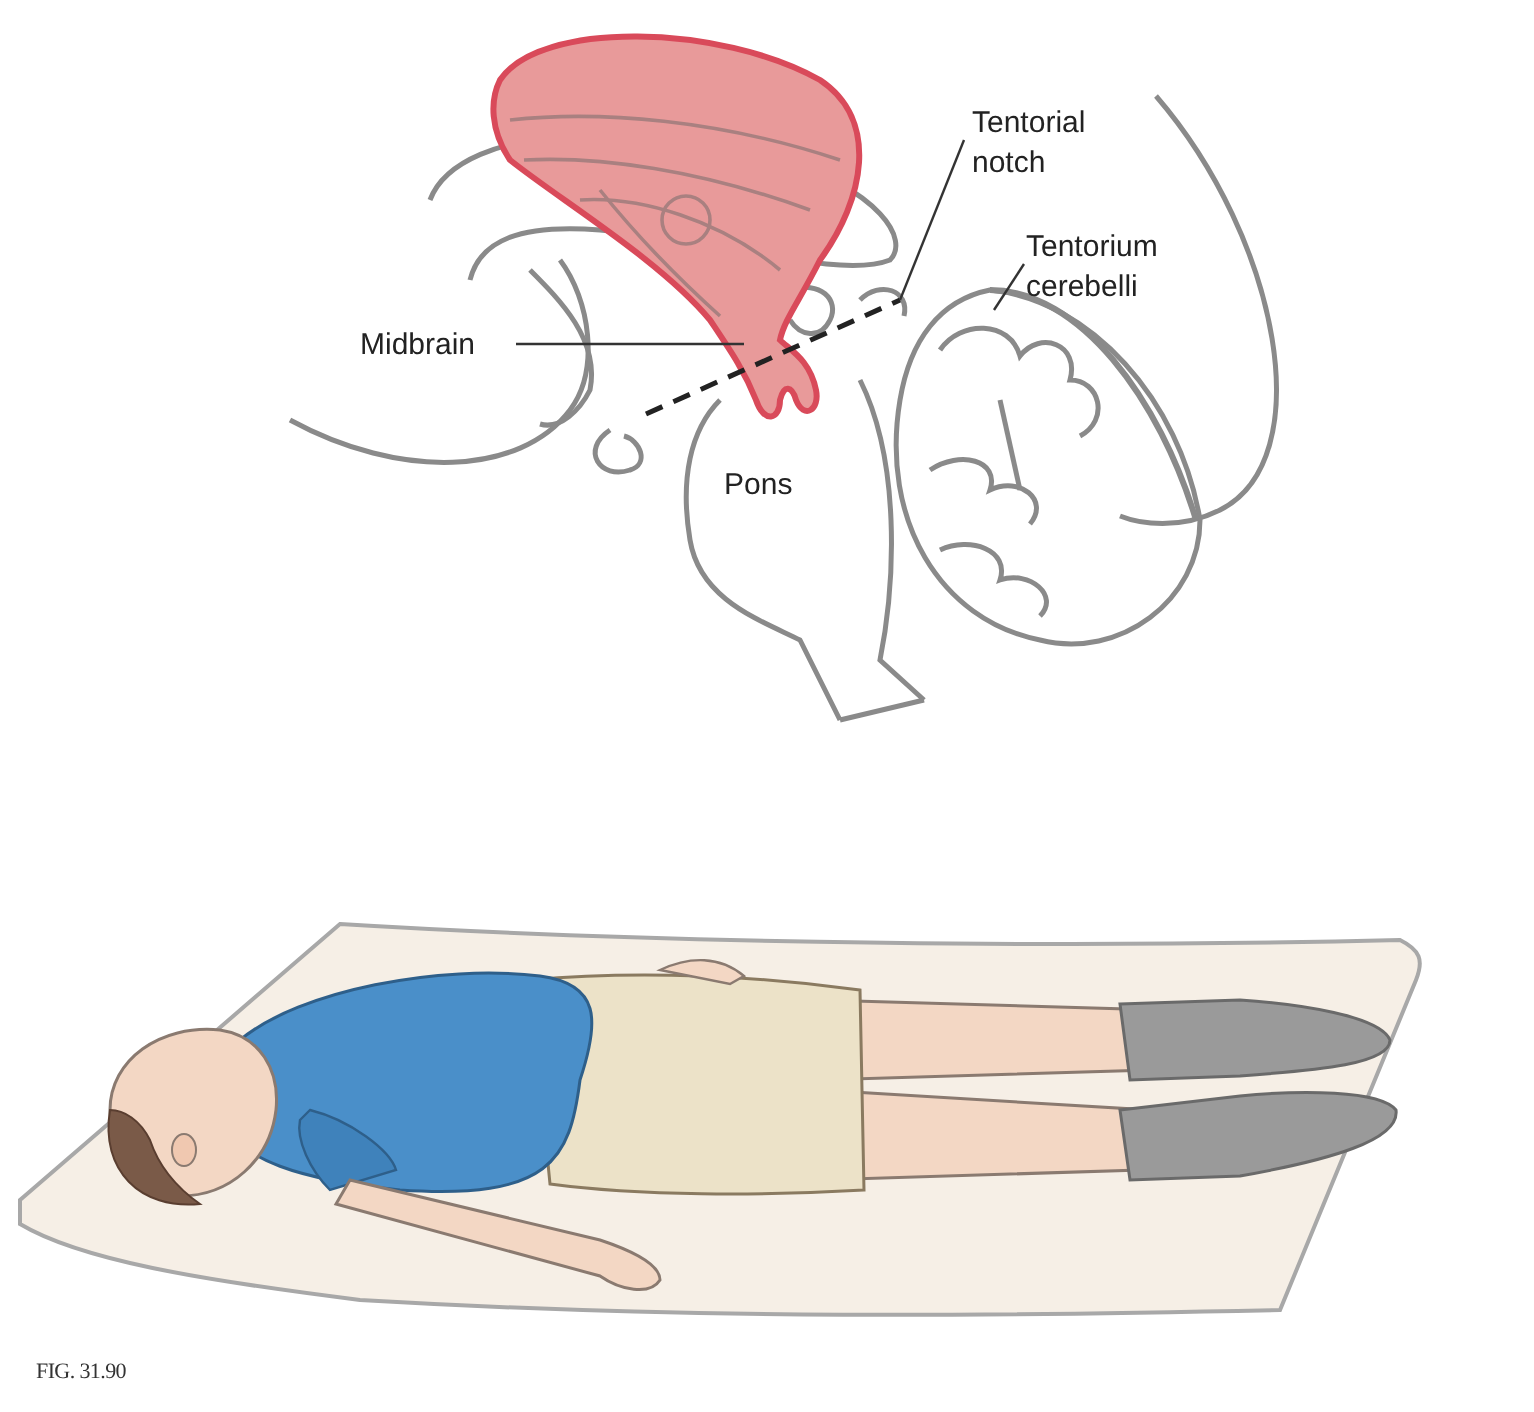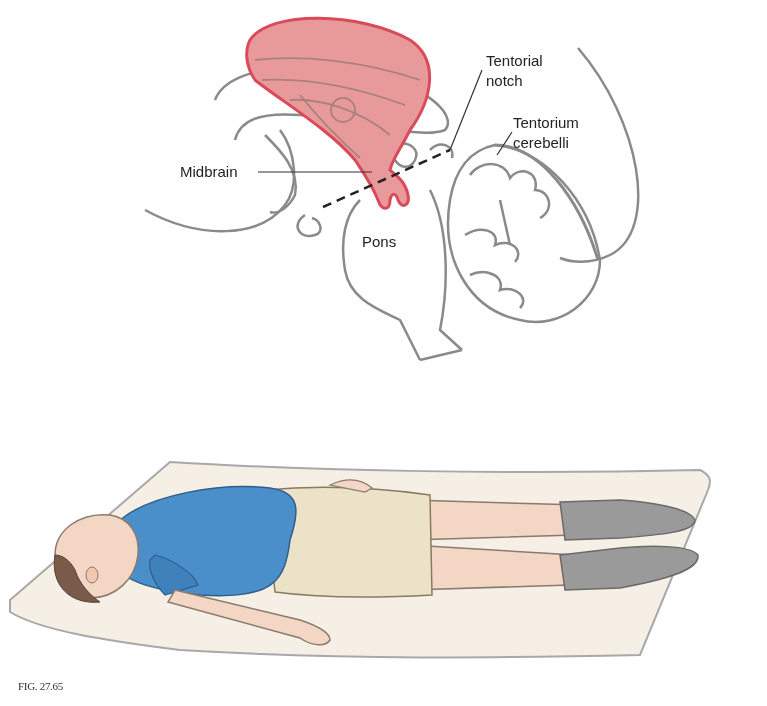--- a/index.html
+++ b/index.html
@@ -87,13 +87,13 @@
   </g>
 
   <text x="486" y="66" font-family="Liberation Sans, sans-serif" font-size="15" fill="#222">Tentorial</text>
   <text x="486" y="86" font-family="Liberation Sans, sans-serif" font-size="15" fill="#222">notch</text>
   <text x="513" y="128" font-family="Liberation Sans, sans-serif" font-size="15" fill="#222">Tentorium</text>
   <text x="513" y="148" font-family="Liberation Sans, sans-serif" font-size="15" fill="#222">cerebelli</text>
   <text x="180" y="177" font-family="Liberation Sans, sans-serif" font-size="15" fill="#222">Midbrain</text>
   <text x="362" y="247" font-family="Liberation Sans, sans-serif" font-size="15" fill="#222">Pons</text>
 </svg>
 
-<div class="caption">FIG. 27.65</div>
+<div class="caption">FIG. 31.90</div>
 
 </body></html>

